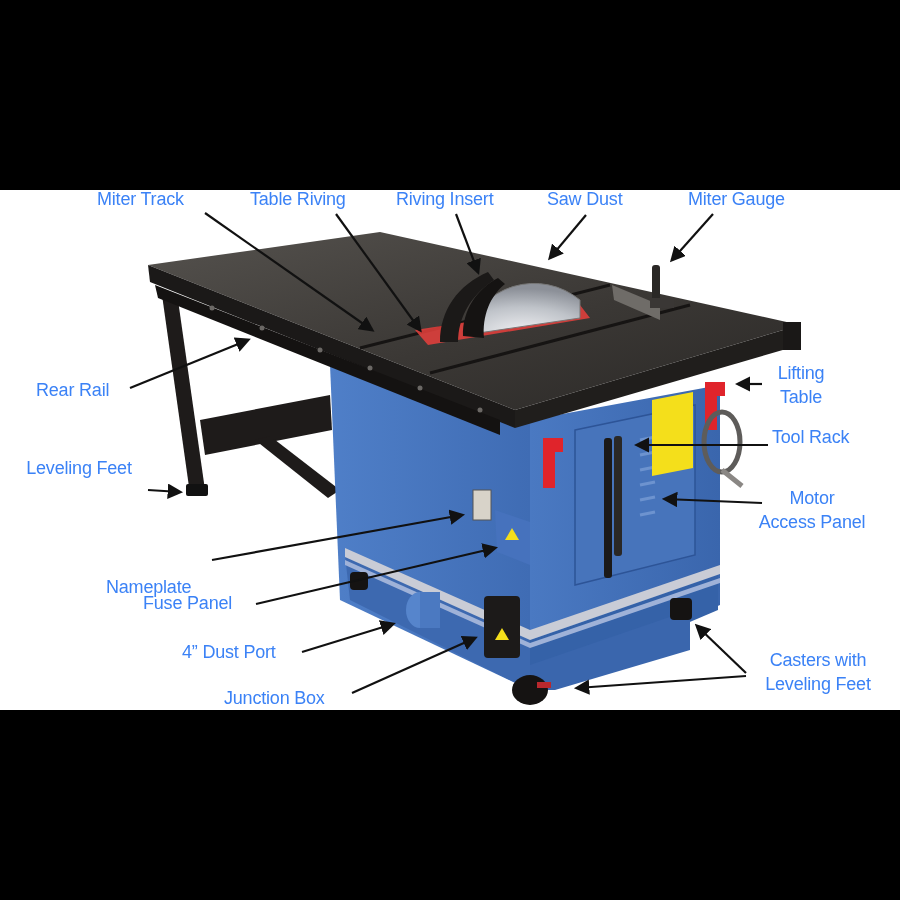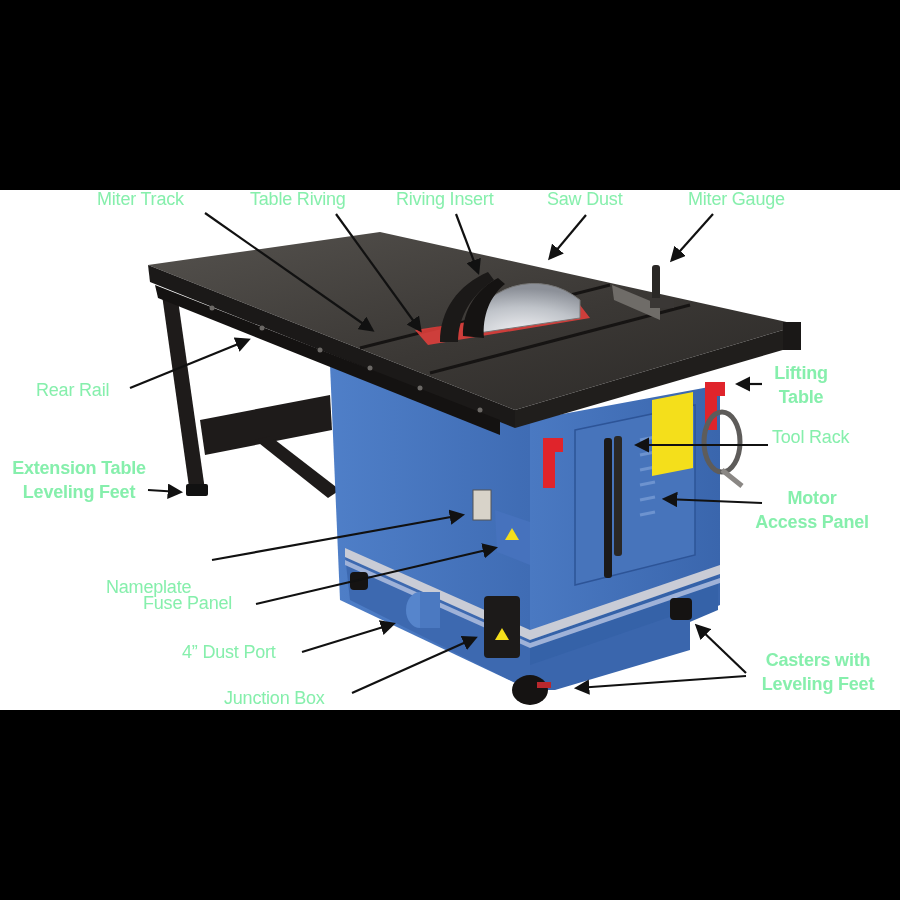--- a/index.html
+++ b/index.html
@@ -1,21 +1,21 @@
 <!DOCTYPE html>
 <html><head>
   <meta charset="utf-8">
   <style>
     html, body { margin: 0; padding: 0; background: #000; }
     body { width: 900px; height: 900px; position: relative; overflow: hidden; font-family: "Liberation Sans", sans-serif; }
     .band { position: absolute; left: 0; top: 190px; width: 900px; height: 520px; background: #ffffff; }
     .stage { position: absolute; left: 0; top: 0; width: 900px; height: 900px; }
-    .lbl { position: absolute; color: #86efac; font-size: 18px; line-height: 24px; white-space: nowrap; letter-spacing: -0.2px; }
+    .lbl { position: absolute; color: #3b82f6; font-size: 18px; line-height: 24px; white-space: nowrap; letter-spacing: -0.2px; }
     .lbl.c { text-align: center; }
-    .lbl span { display: block; font-weight: bold; }
+    .lbl span { display: block; }
   </style>
 </head>
 <body>
 
 <div class="band"></div>
 
 <svg class="stage" width="900" height="900" viewBox="0 0 900 900" xmlns="http://www.w3.org/2000/svg">
   <defs>
     <marker id="ah" viewBox="0 0 10 10" refX="8" refY="5" markerWidth="7" markerHeight="7" orient="auto-start-reverse">
       <path d="M0,0 L10,5 L0,10 z" fill="#111"></path>
@@ -173,21 +173,20 @@
 
 <div class="lbl" style="left:97px; top:187px;">Miter Track</div>
 <div class="lbl" style="left:250px; top:187px;">Table Riving</div>
 <div class="lbl" style="left:396px; top:187px;">Riving Insert</div>
 <div class="lbl" style="left:547px; top:187px;">Saw Dust</div>
 <div class="lbl" style="left:688px; top:187px;">Miter Gauge</div>
 
 <div class="lbl" style="left:36px; top:378px;text-align:right;">Rear Rail</div>
 
 <div class="lbl c" style="left:6px; top:456px; width:146px;">
-  <span>Extension Table</span>
   <span>Leveling Feet</span>
 </div>
 
 <div class="lbl c" style="left:766px; top:361px; width:70px;">
   <span>Lifting</span>
   <span>Table</span>
 </div>
 
 <div class="lbl" style="left:772px; top:425px;">Tool Rack</div>
 

